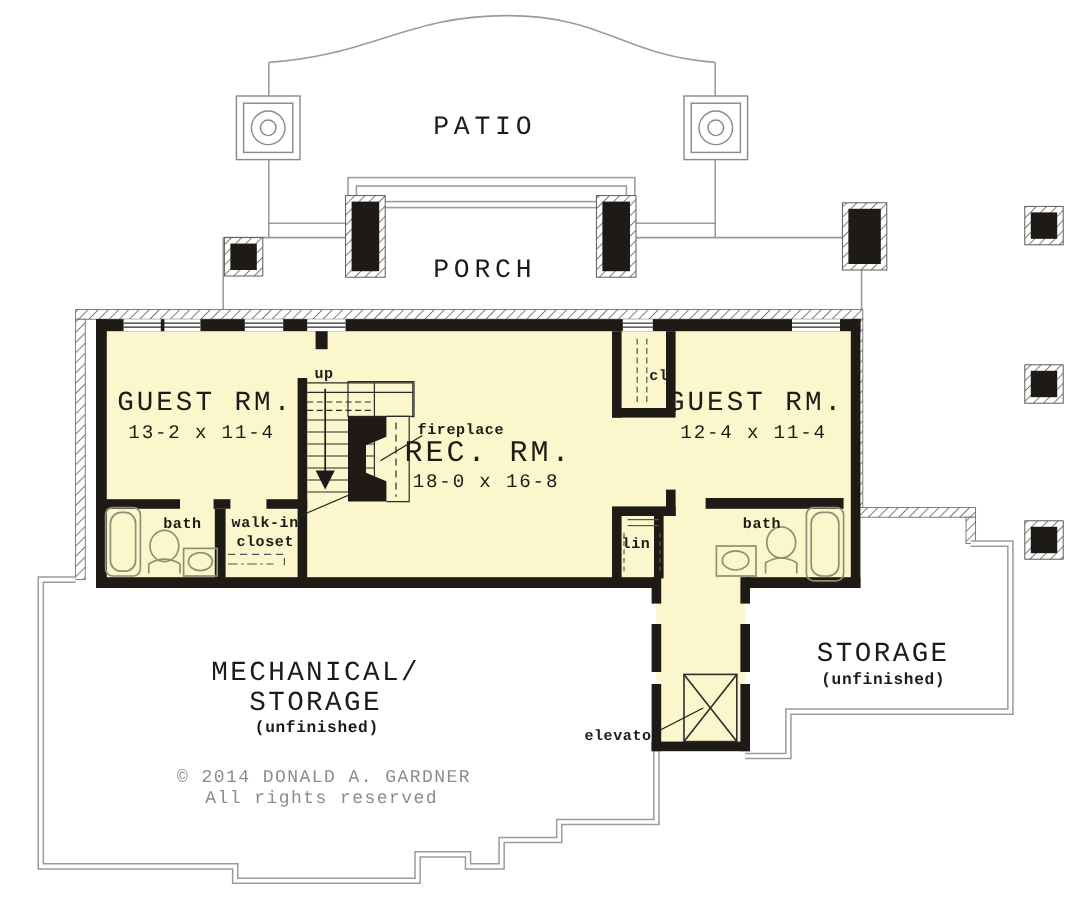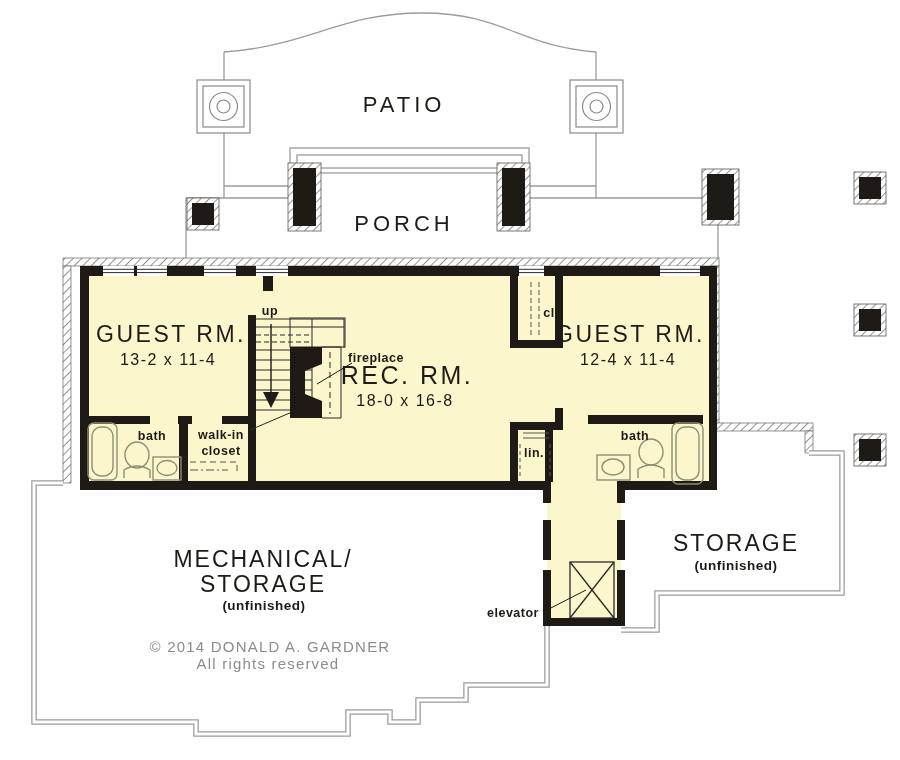--- a/index.html
+++ b/index.html
@@ -1,17 +1,17 @@
 <!DOCTYPE html>
 <html><head>
 <meta charset="utf-8">
 <style>
   html,body{margin:0;padding:0;background:#ffffff;}
   .stage{position:relative;width:900px;height:760px;background:#ffffff;overflow:hidden;
-         font-family:Liberation Sans, sans-serif;}
+         font-family:Liberation Mono, monospace;}
   svg{display:block}
   text{fill:#1E1B16}
   .room-title{font-size:23px;letter-spacing:2.5px;}
   .room-title-big{font-size:25px;letter-spacing:2.5px;}
   .room-dims{font-size:16px;letter-spacing:1.5px;}
   .zone-title{font-size:23px;letter-spacing:2px;}
   .zone-note{font-size:13.5px;font-weight:bold;letter-spacing:.5px;}
   .small-label{font-size:12.5px;font-weight:bold;letter-spacing:.5px;}
   .big-label{font-size:22px;letter-spacing:4px;}
   .copyright{font-size:15px;letter-spacing:1.2px;fill:#8C8C8C;}

